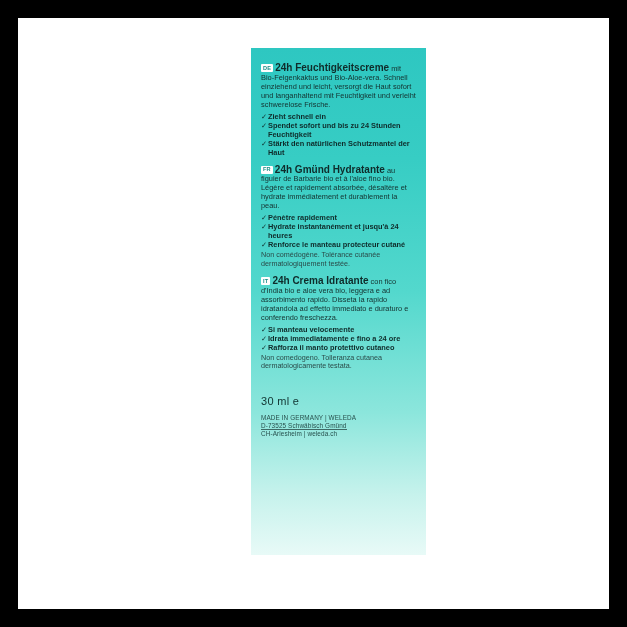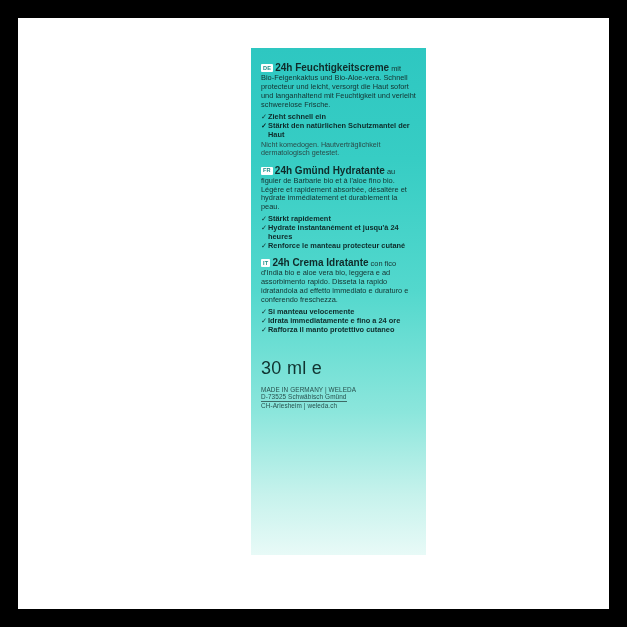--- a/index.html
+++ b/index.html
@@ -92,21 +92,21 @@
     font-size: 7.2px;
     font-weight: normal;
   }
   .note {
     font-size: 7.2px;
     line-height: 8.6px;
     color: #2a4a48;
     margin: 2px 0 0 0;
   }
   .vol {
-    font-size: 18px;
+    font-size: 11px;
     color: #103330;
     letter-spacing: 0.3px;
     margin-top: 24px;
   }
   .footer {
     margin-top: 7px;
     font-size: 6.4px;
     line-height: 7.6px;
     color: #27504d;
     letter-spacing: 0.1px;
@@ -119,45 +119,46 @@
 </head>
 <body>
 
 <div id="stage">
   <div class="page-white">
 
     <div class="pack">
       <div class="pack-inner">
 
         <div class="sect">
-          <p class="body-txt"><span class="lang-tag">DE</span><span class="hd">24h Feuchtigkeitscreme</span> <span>mit Bio-Feigenkaktus und Bio-Aloe-vera. Schnell protecteur und leicht, versorgt die Haut sofort und langanhaltend mit Feuchtigkeit und verleiht schwerelose Frische.</span></p>
+          <p class="body-txt"><span class="lang-tag">DE</span><span class="hd">24h Feuchtigkeitscreme</span> <span>mit Bio-Feigenkaktus und Bio-Aloe-vera. Schnell einziehend und leicht, versorgt die Haut sofort und langanhaltend mit Feuchtigkeit und verleiht schwerelose Frische.</span></p>
           <ul class="bullets">
             <li><span class="tick">✓</span><span>Zieht schnell ein</span></li>
-            <li><span class="tick">✓</span></li>
+            <li><span class="tick">✓</span><span>Spendet sofort und bis zu 24 Stunden Feuchtigkeit</span></li>
             <li><span class="tick">✓</span><span>Stärkt den natürlichen Schutzmantel der Haut</span></li>
           </ul>
-          <p class="note">Nicht komedogen. Hautverträglichkeit dermatologisch getestet.</p>
         </div>
 
         <div class="sect">
           <p class="body-txt"><span class="lang-tag">FR</span><span class="hd">24h Gmünd Hydratante</span> <span>au figuier de Barbarie bio et à l'aloe fino bio. Légère et rapidement absorbée, désaltère et hydrate immédiatement et durablement la peau.</span></p>
           <ul class="bullets">
-            <li><span class="tick">✓</span><span>Stärkt rapidement</span></li>
+            <li><span class="tick">✓</span><span>Pénètre rapidement</span></li>
             <li><span class="tick">✓</span><span>Hydrate instantanément et jusqu'à 24 heures</span></li>
             <li><span class="tick">✓</span><span>Renforce le manteau protecteur cutané</span></li>
           </ul>
+          <p class="note">Non comédogène. Tolérance cutanée dermatologiquement testée.</p>
         </div>
 
         <div class="sect">
           <p class="body-txt"><span class="lang-tag">IT</span><span class="hd">24h Crema Idratante</span> <span>con fico d'India bio e aloe vera bio, leggera e ad assorbimento rapido. Disseta la rapido idratandola ad effetto immediato e duraturo e conferendo freschezza.</span></p>
           <ul class="bullets">
             <li><span class="tick">✓</span><span>Si manteau velocemente</span></li>
             <li><span class="tick">✓</span><span>Idrata immediatamente e fino a 24 ore</span></li>
             <li><span class="tick">✓</span><span>Rafforza il manto protettivo cutaneo</span></li>
           </ul>
+          <p class="note">Non comedogeno. Tolleranza cutanea dermatologicamente testata.</p>
         </div>
 
         <div class="vol">30 ml e</div>
 
         <div class="footer">
           <div>MADE IN GERMANY | WELEDA</div>
           <div><span class="line2">D-73525 Schwäbisch Gmünd</span></div>
           <div>CH-Arlesheim | weleda.ch</div>
         </div>
 

